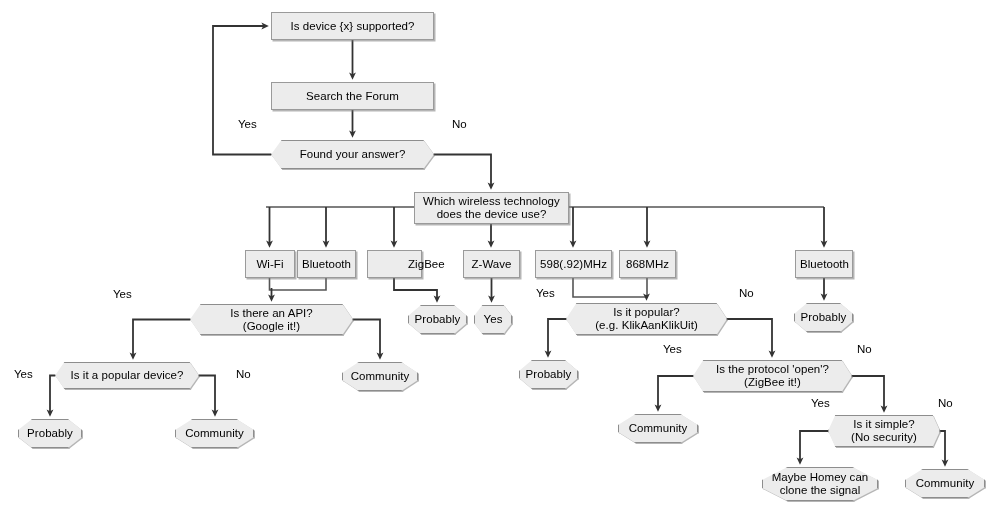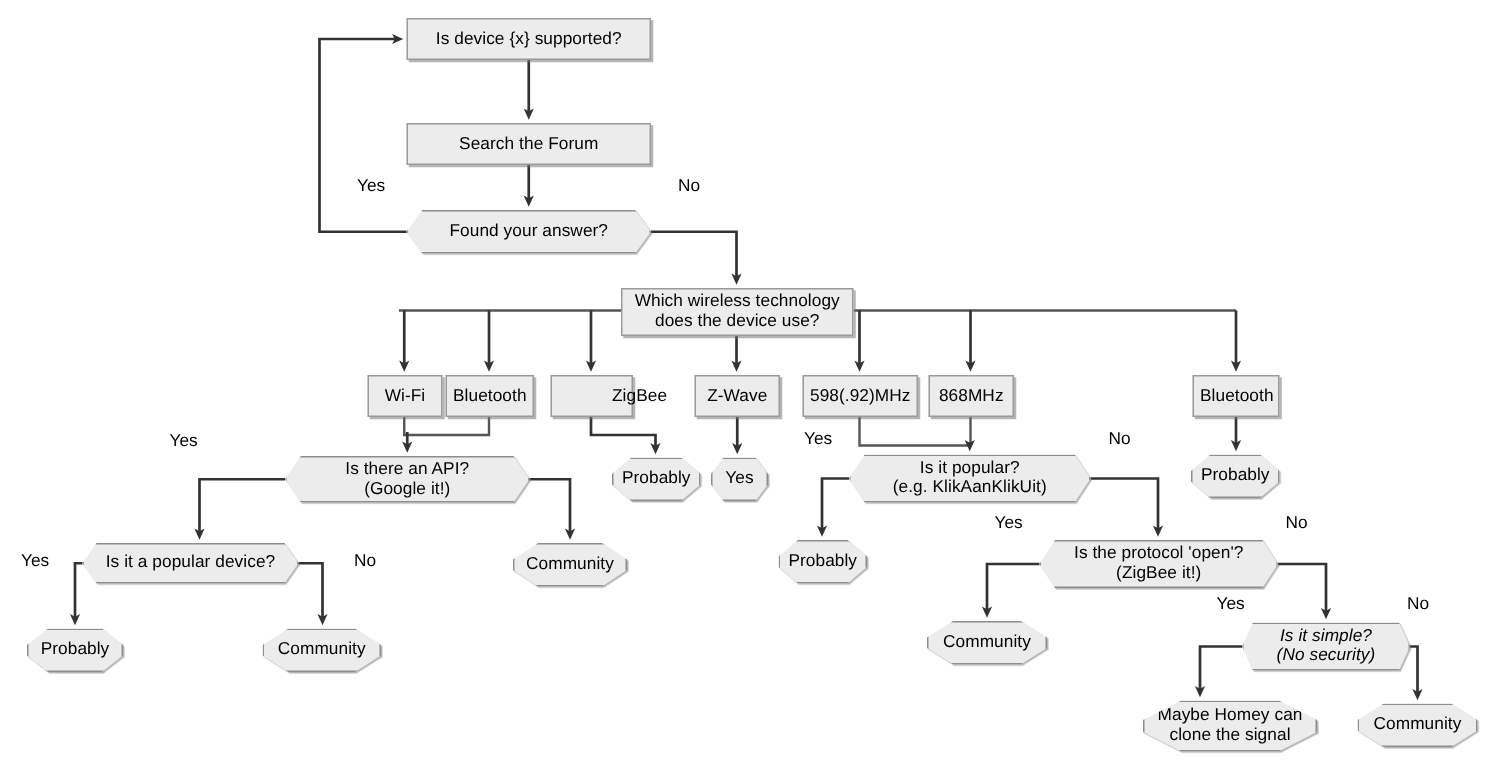--- a/index.html
+++ b/index.html
@@ -200,21 +200,21 @@
           <span class="node-label">Is it popular?
 (e.g. KlikAanKlikUit)</span>
         </div>
       </div>
       <div class="hex-wrap" style="left: 693px; top: 360px; width: 159px; height: 32px;">
         <div class="node hex">
           <span class="node-label">Is the protocol 'open'?
 (ZigBee it!)</span>
         </div>
       </div>
-      <div class="hex-wrap" style="left: 828px; top: 415px; width: 112px; height: 32px; font-style: italic;">
+      <div class="hex-wrap" style="left: 828px; top: 415px; width: 112px; height: 32px;">
         <div class="node hex">
           <span class="node-label">Is it simple?
 (No security)</span>
         </div>
       </div>
       <div class="oct-wrap" style="left: 408px; top: 305px; width: 59px; height: 29px;">
         <div class="node oct">
           <span class="node-label">Probably</span>
         </div>
       </div>

